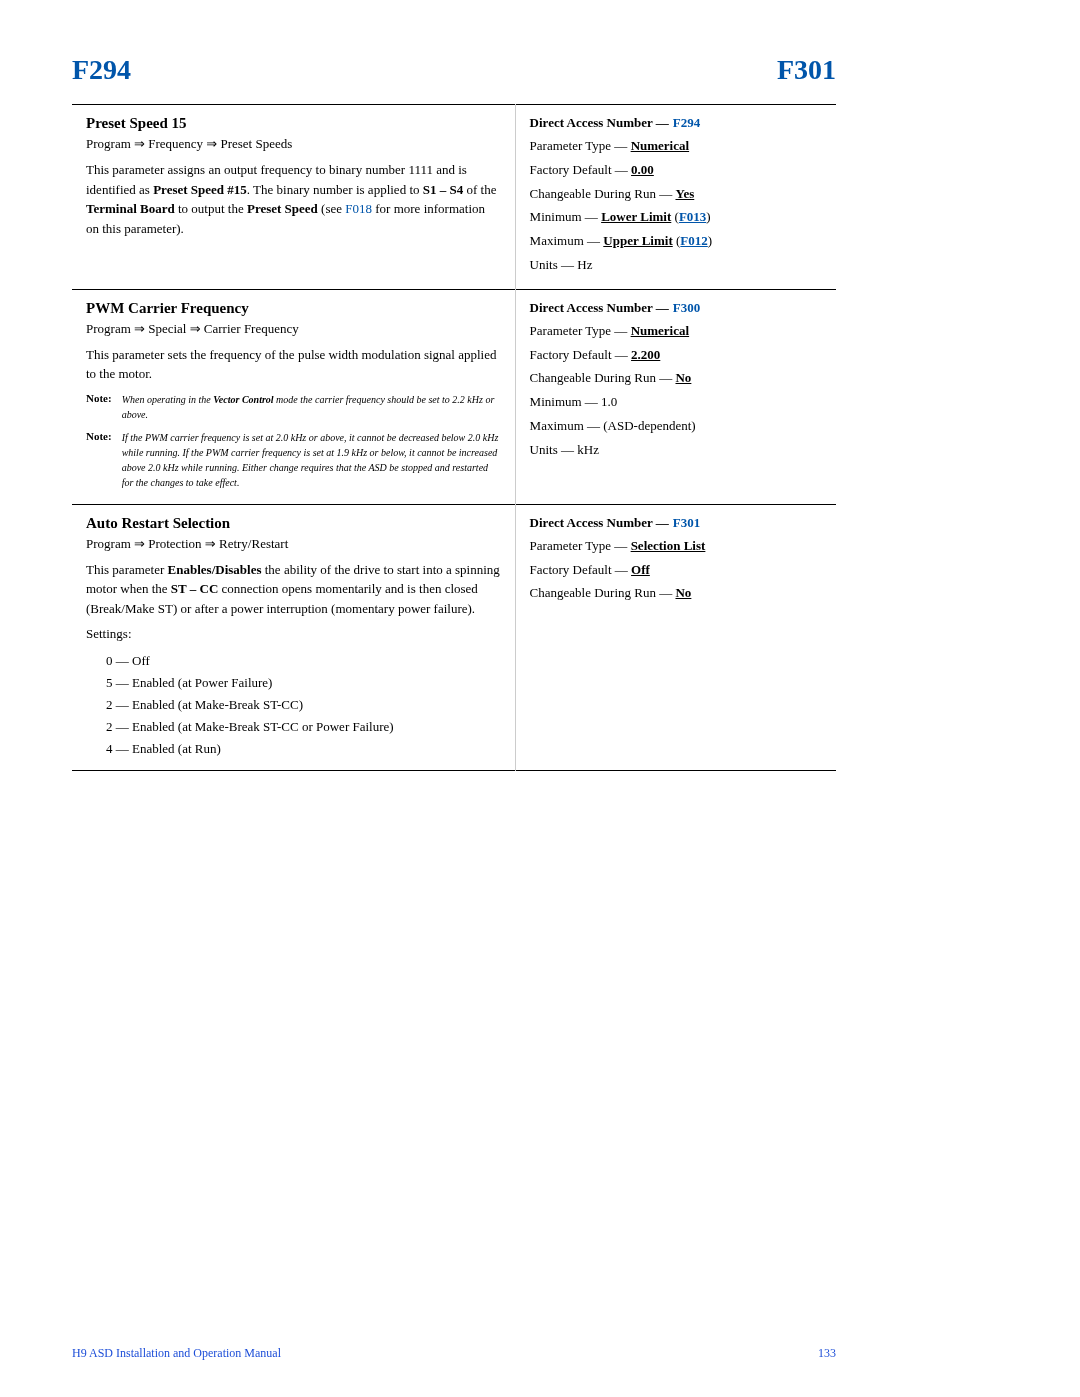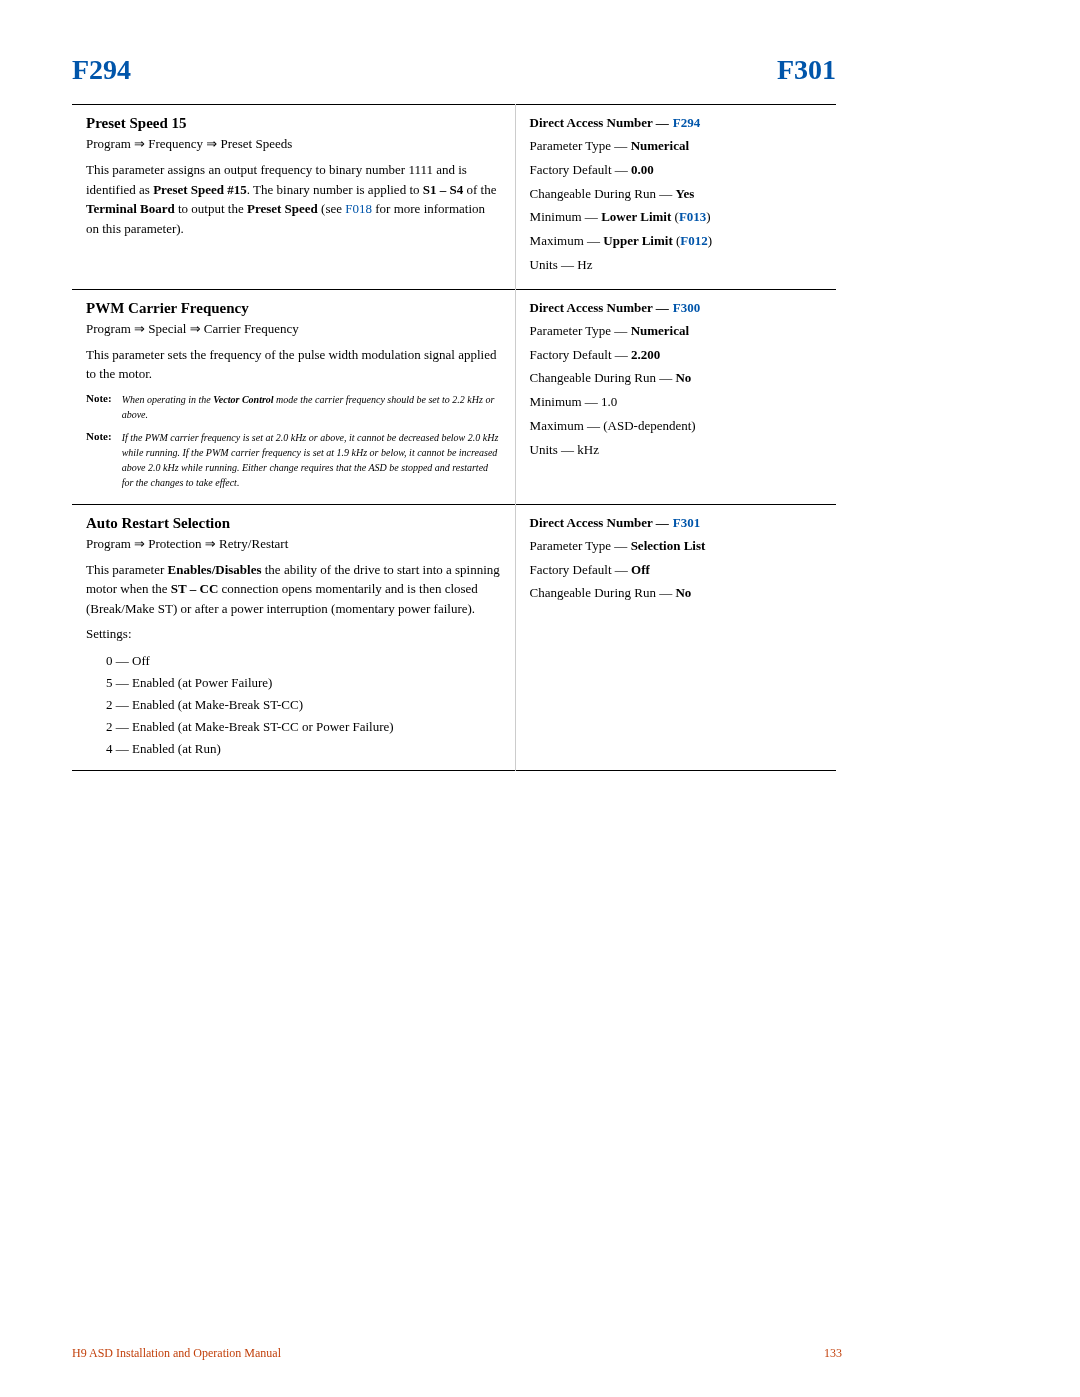--- a/index.html
+++ b/index.html
@@ -86,20 +86,21 @@
       font-size: 10px;
       line-height: 1.5;
     }
     .right-item {
       font-size: 13px;
       margin-bottom: 3px;
       line-height: 1.6;
     }
     .right-item span.bold {
       font-weight: bold;
+      text-decoration: underline;
     }
     .right-item span.blue {
       color: #0055aa;
     }
     .direct-access-row {
       display: flex;
       gap: 4px;
       font-size: 13px;
       font-weight: bold;
       margin-bottom: 5px;
@@ -111,25 +112,25 @@
     .settings-list {
       font-size: 13px;
       margin-top: 6px;
       line-height: 1.7;
       padding-left: 20px;
     }
     .footer-row {
       position: absolute;
       bottom: 36px;
       left: 72px;
-      right: 66px;
+      right: 72px;
       display: flex;
       justify-content: space-between;
       font-size: 12px;
-      color: #c2410c;
+      color: #1d4ed8;
     }
     .bold { font-weight: bold; }
     .blue { color: #0055aa; }
   </style>
 </head>
 <body>
 
 <div class="page">
 
   <div class="header-row">

